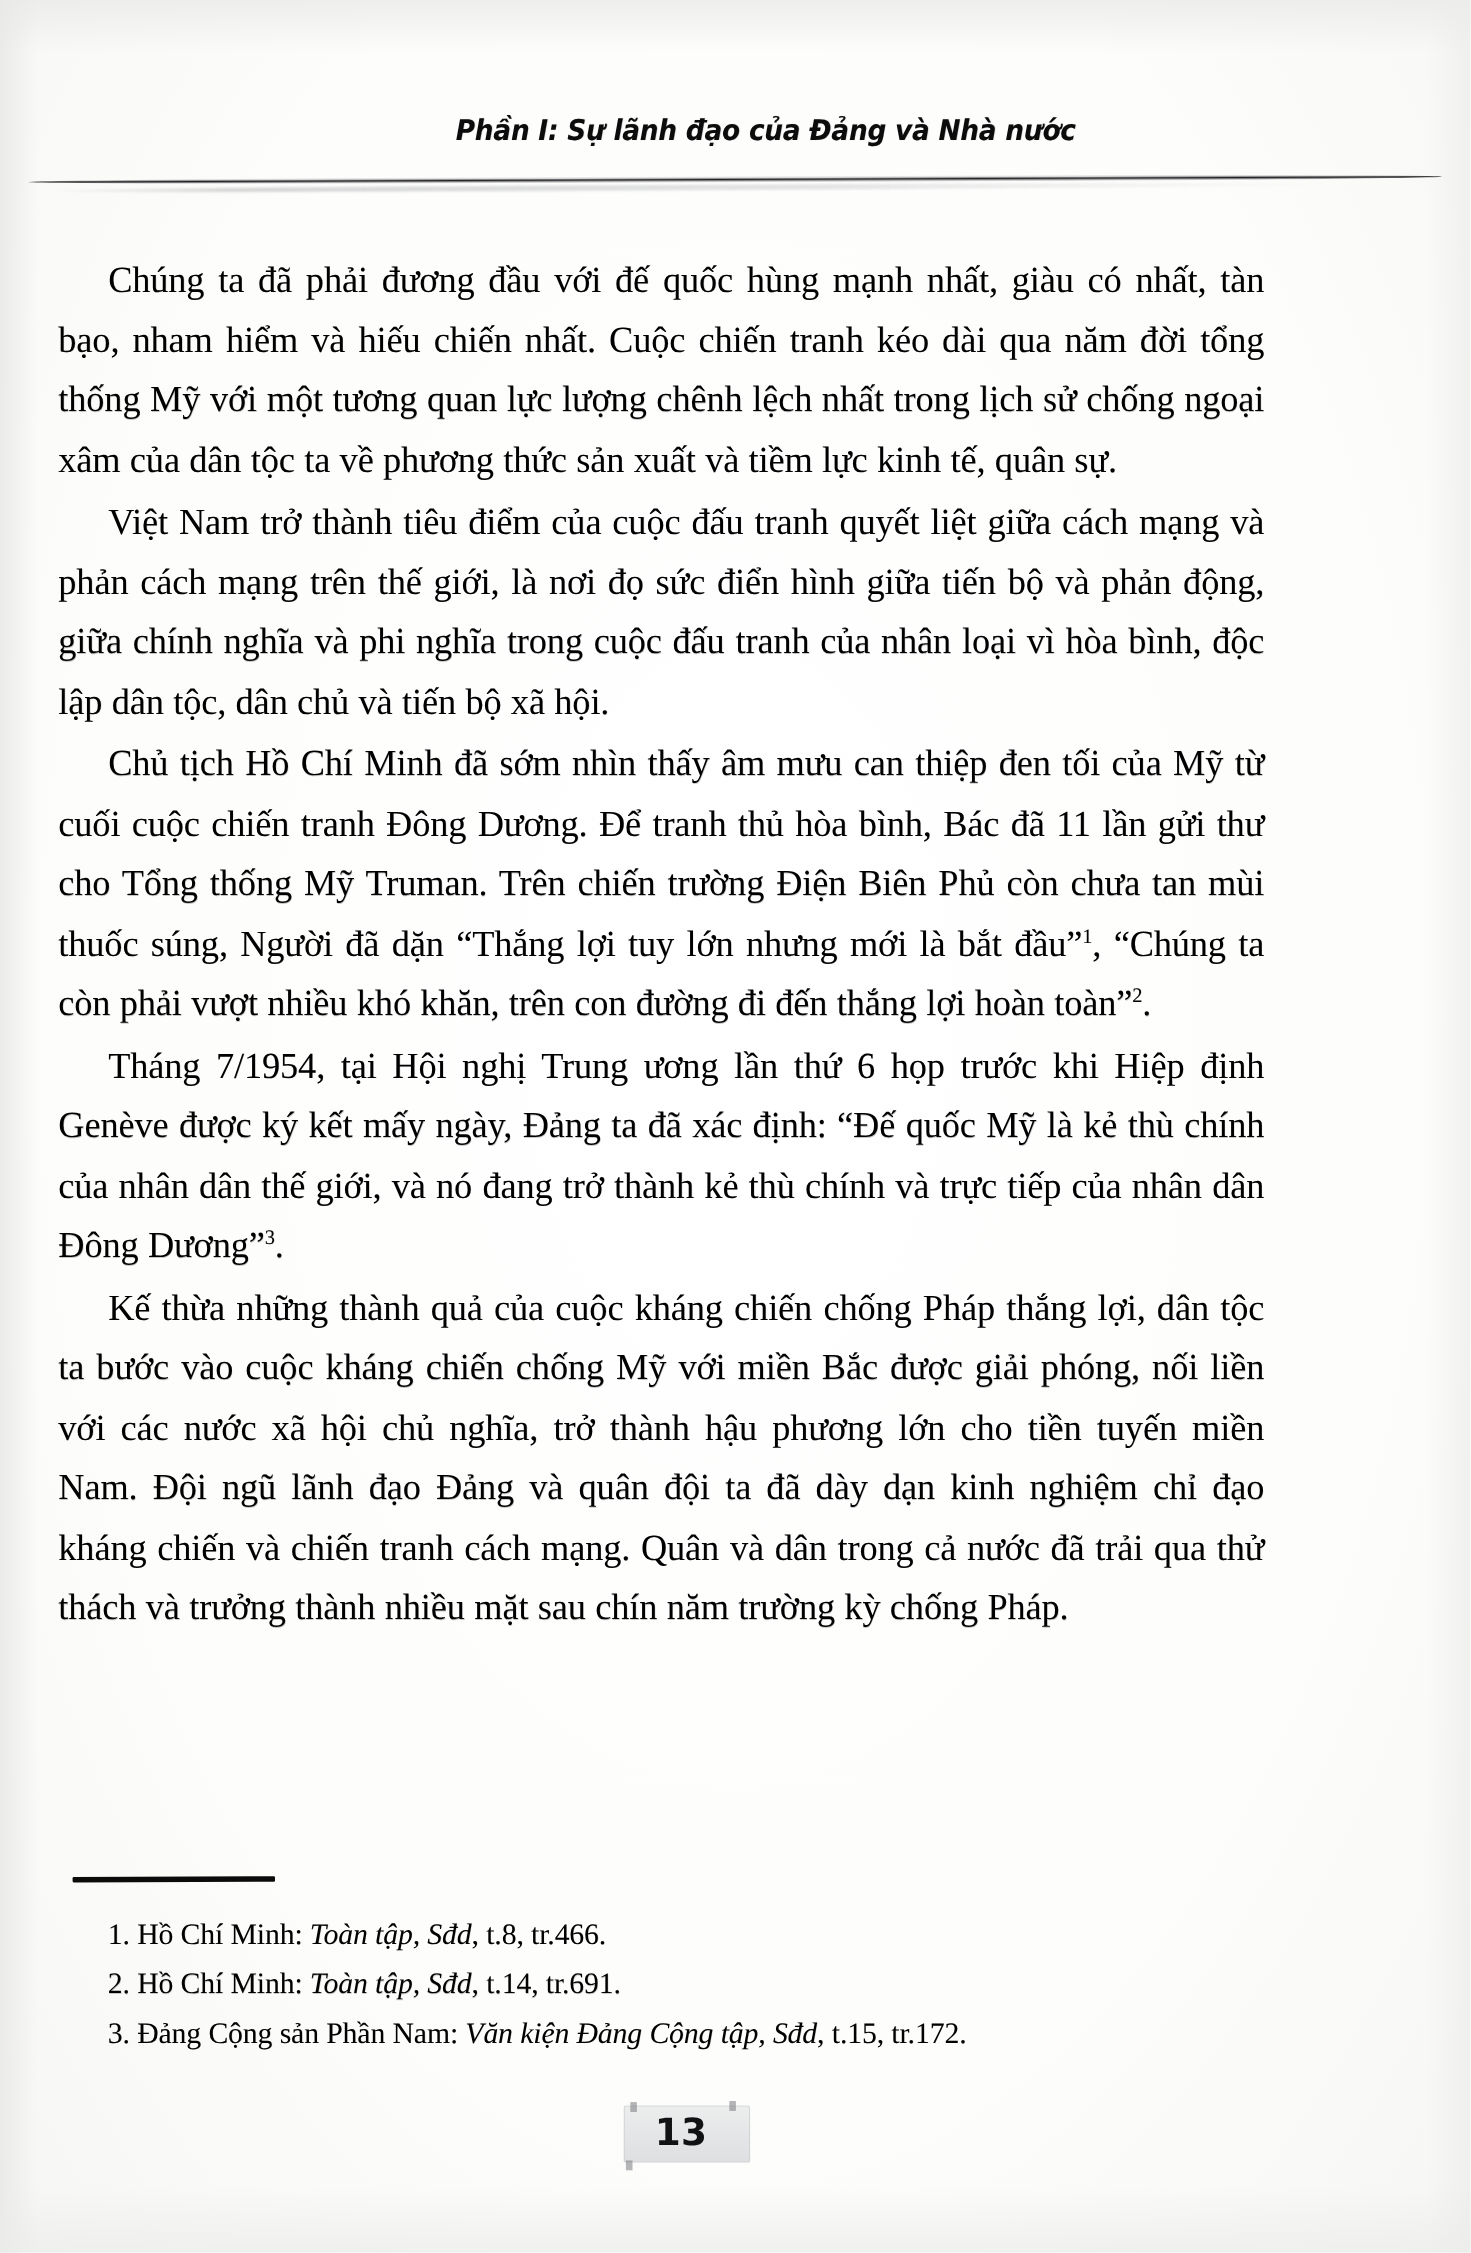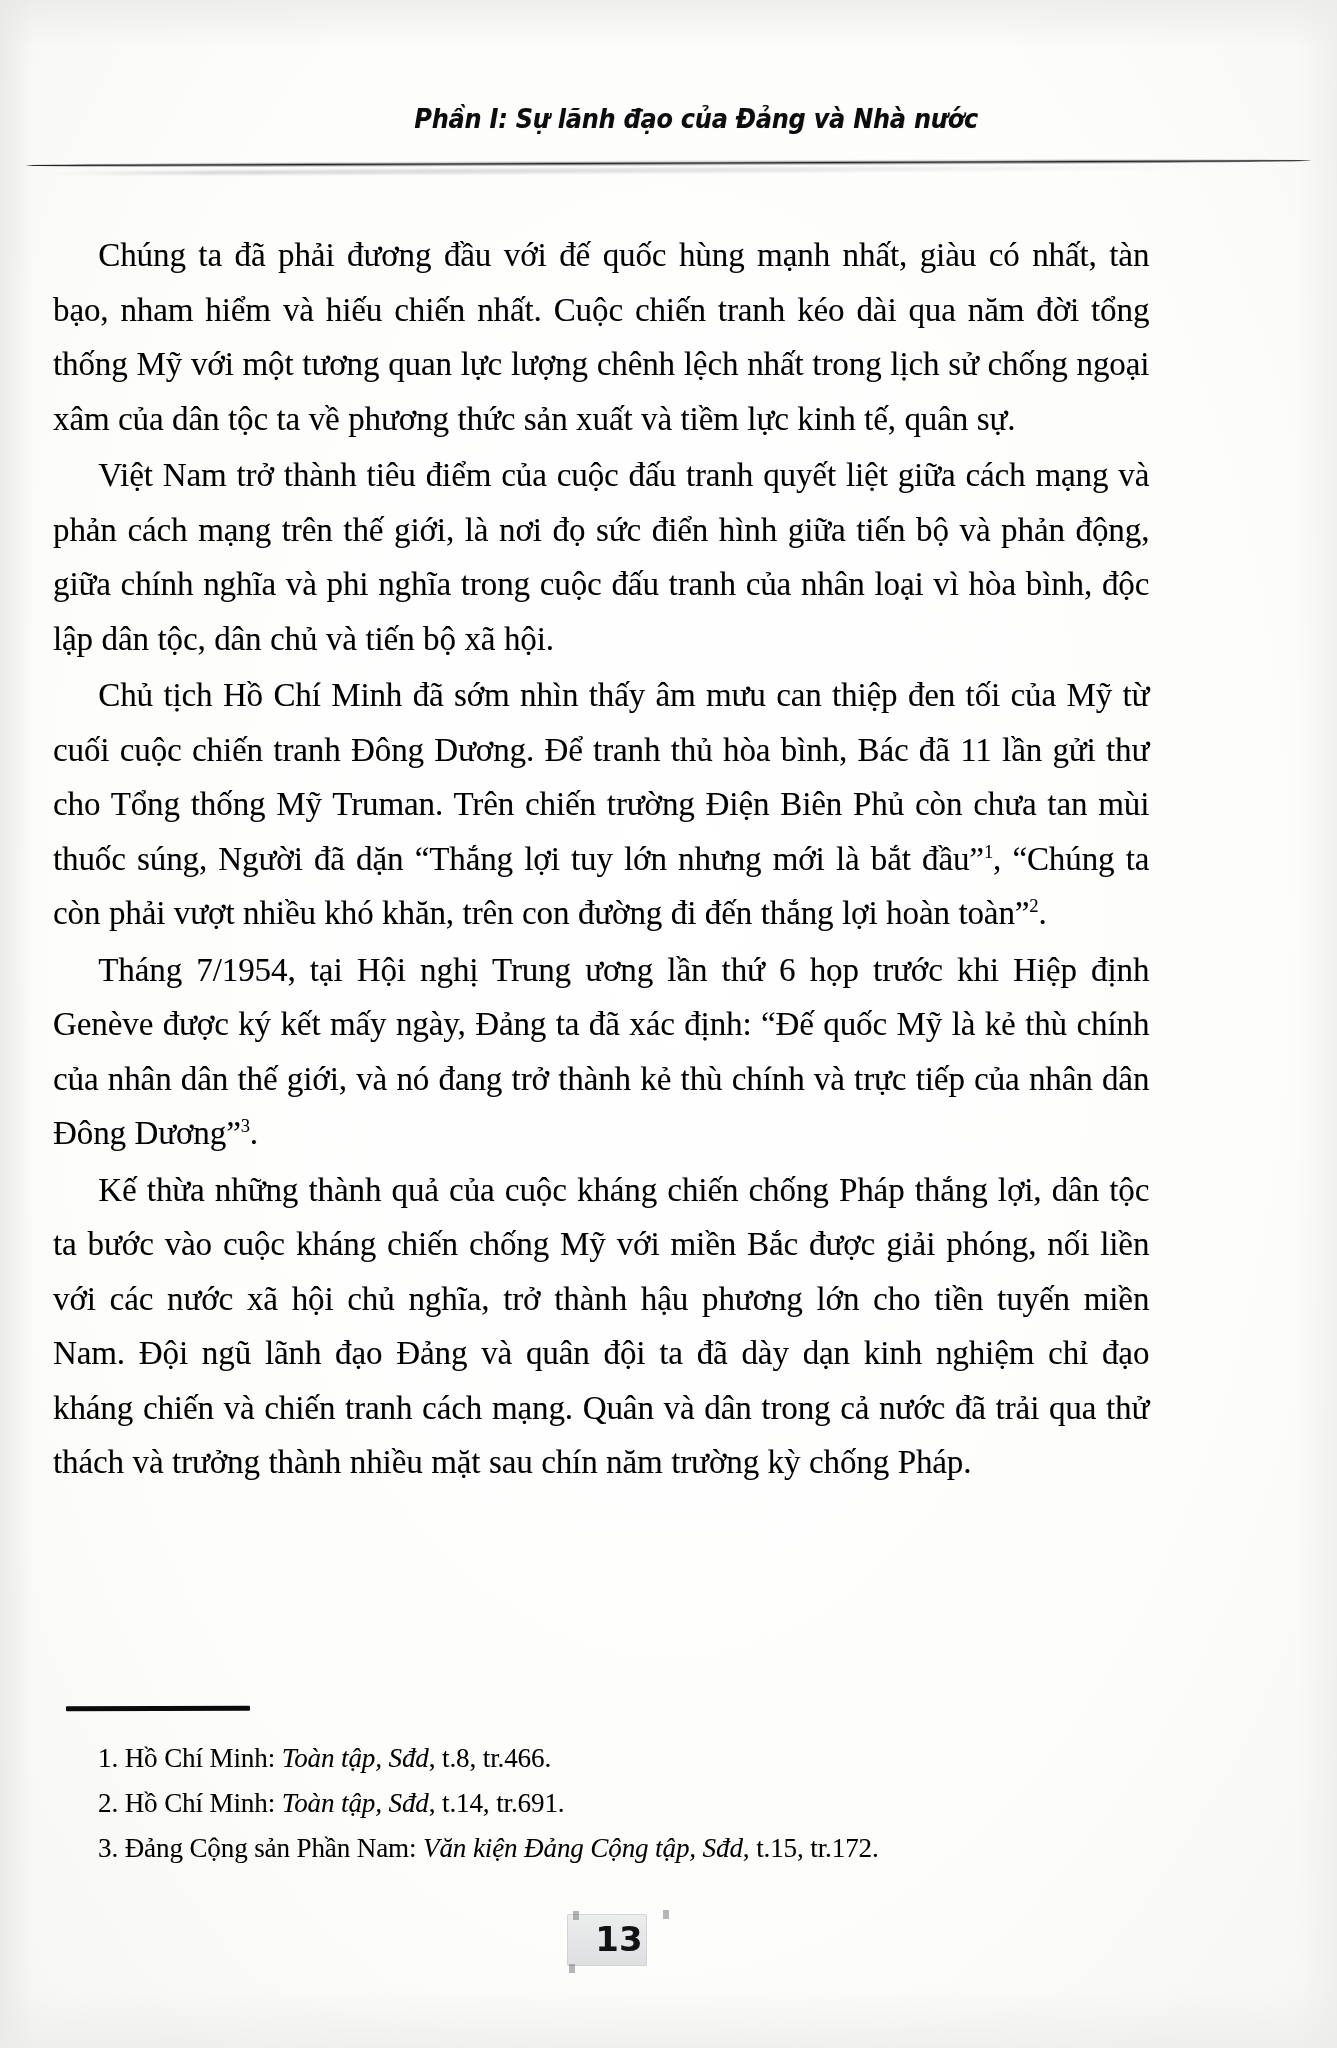--- a/index.html
+++ b/index.html
@@ -159,21 +159,21 @@
 
   .footnote i {
     font-style: italic;
   }
 
   
   .folio {
     position: absolute;
     left: 567px;
     top: 1914px;
-    width: 80px;
+    width: 115px;
     height: 52px;
     background:
       linear-gradient(to bottom, #eceded 0%, #e4e5e6 55%, #dedfe0 100%);
     border-radius: 2px;
     box-shadow: inset 0 0 0 1px rgba(205,207,209,0.8);
   }
 
   .folio-num {
     position: absolute;
     left: 0;

